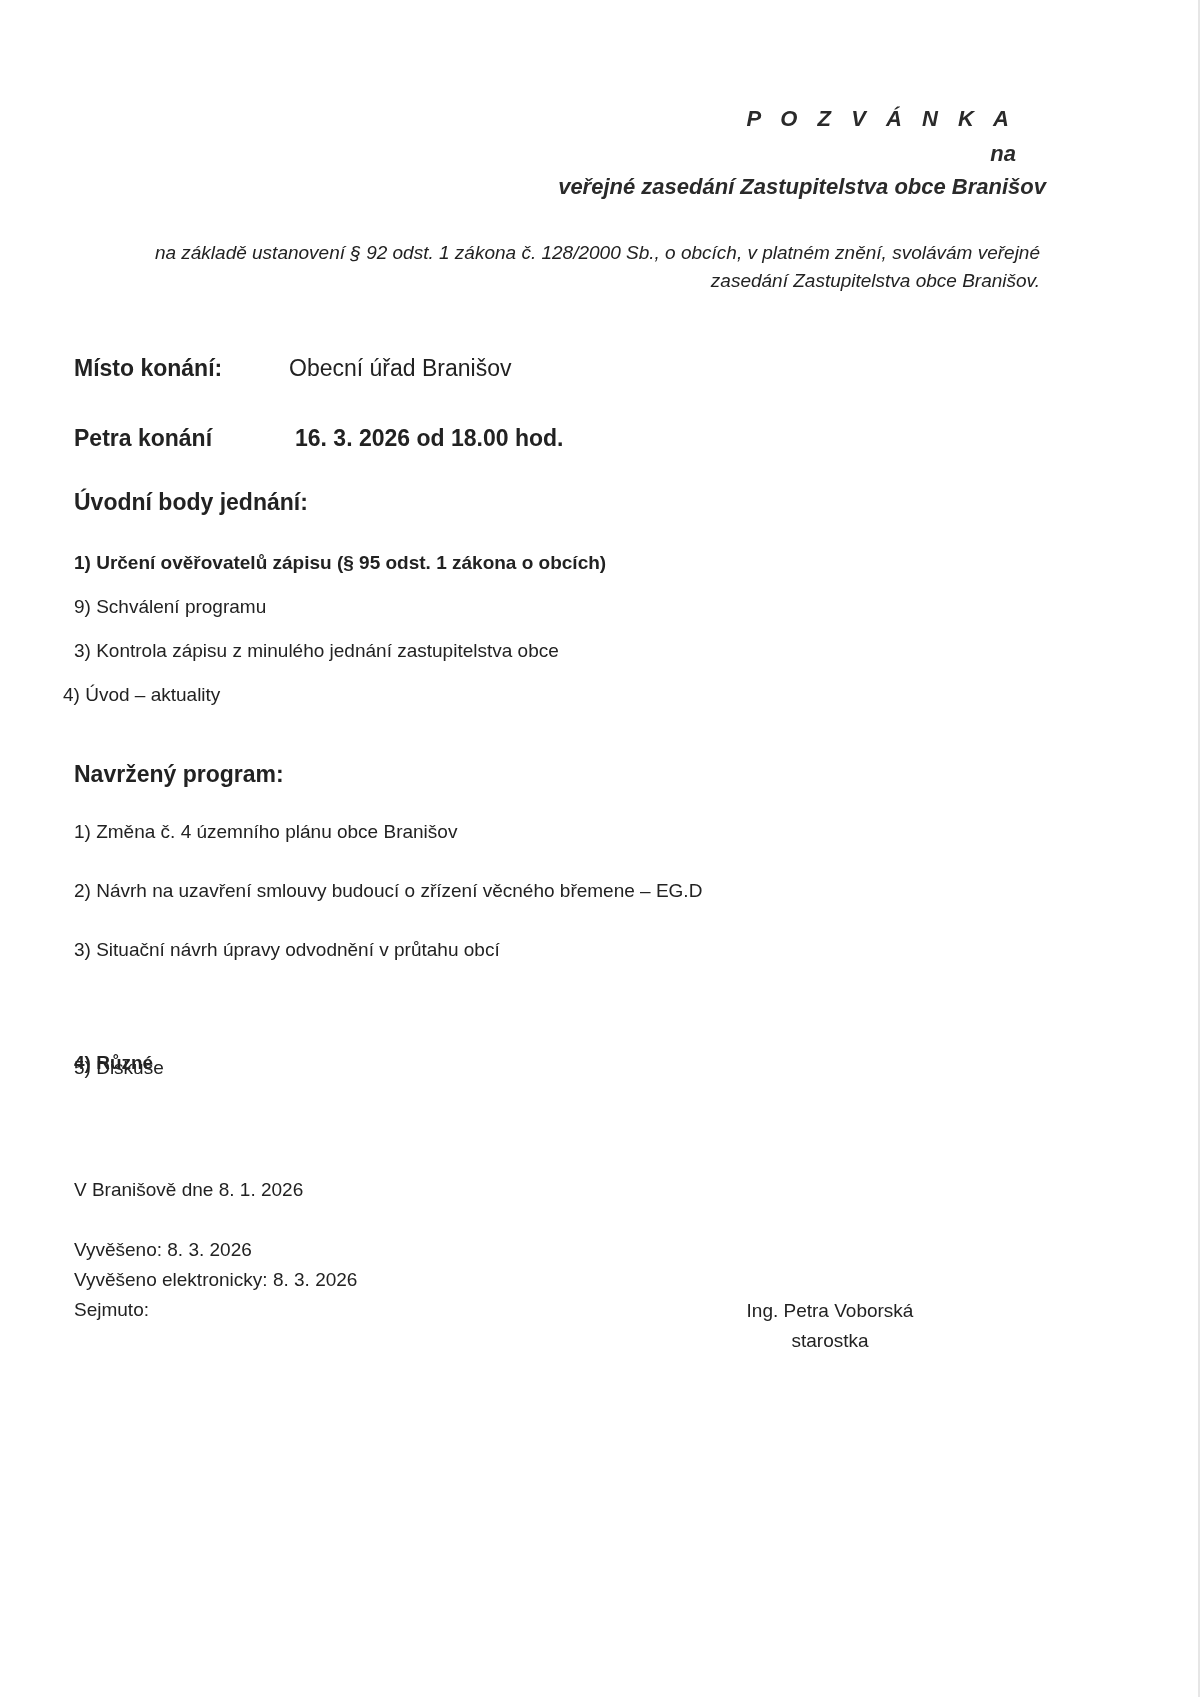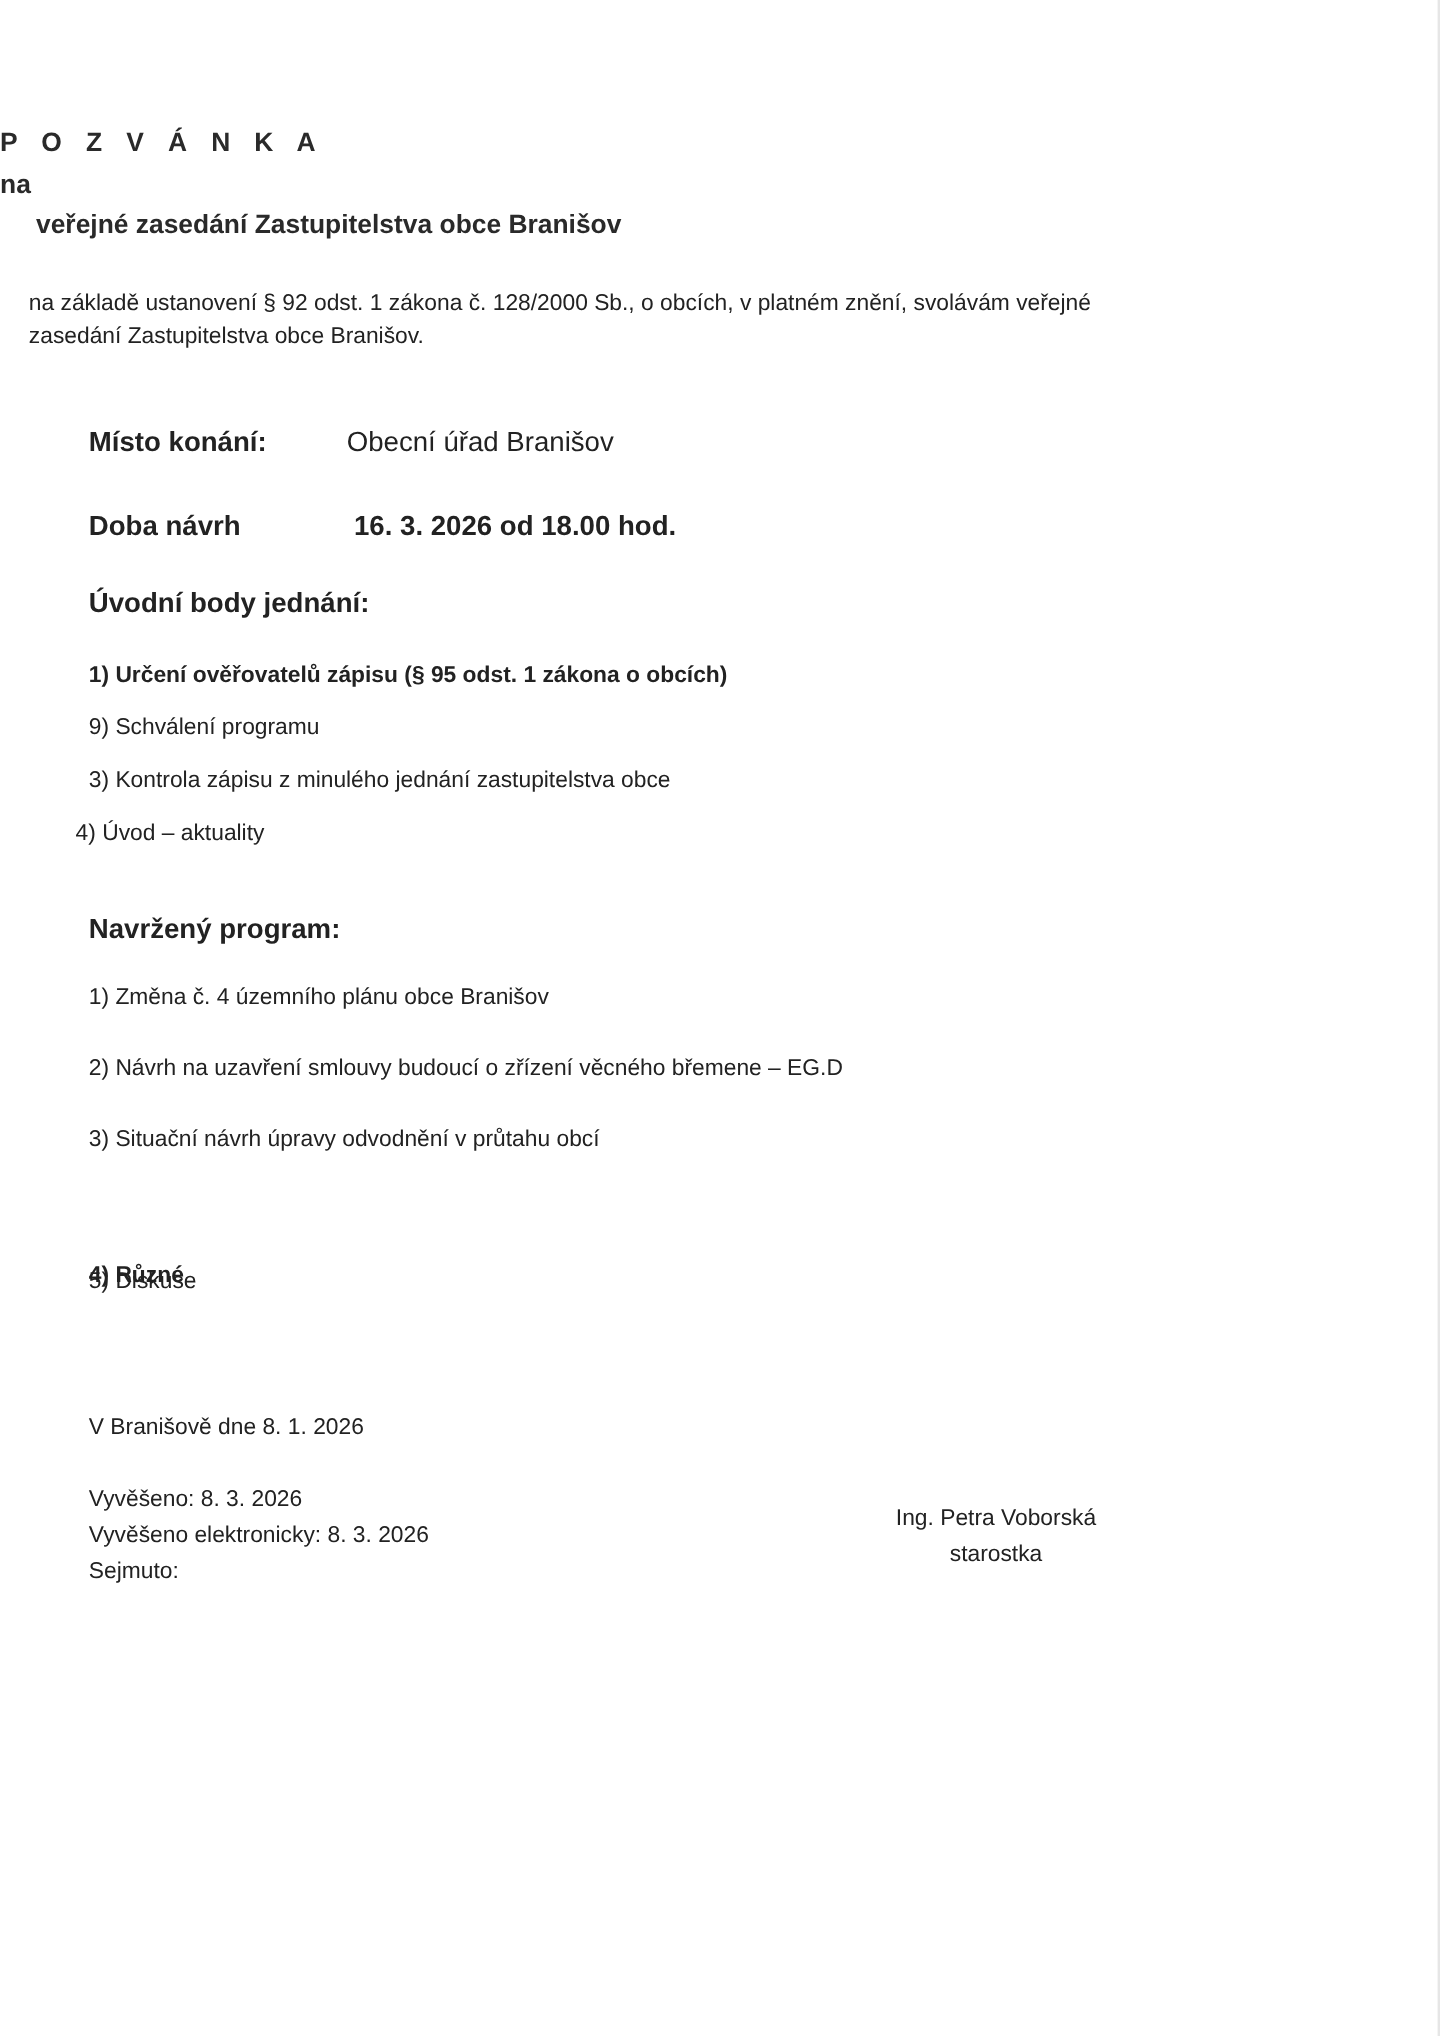--- a/index.html
+++ b/index.html
@@ -17,21 +17,21 @@
     }
     .page-edge {
       position: absolute;
       top: 0;
       right: 0;
       width: 2px;
       height: 1697px;
       background: #e6e6e6;
     }
     .abs { position: absolute; white-space: nowrap; }
-    .center { left: 0; width: 1016px; text-align: left; }
+    .center { left: 0; width: 1016px; text-align: right; font-style: italic; }
 
     .title {
       font-size: 22px;
       font-weight: bold;
       letter-spacing: 7px;
       color: #2a2a2a;
     }
     .na {
       font-size: 22px;
       font-weight: bold;
@@ -93,21 +93,21 @@
 <div class="abs center subtitle" style="top:174px;padding-left:30px;">veřejné zasedání Zastupitelstva obce Branišov</div>
 
 <div class="abs center intro" style="top:239px;margin-left:24px;">
   <div>na základě ustanovení § 92 odst. 1 zákona č. 128/2000 Sb., o obcích, v platném znění, svolávám veřejné</div>
   <div>zasedání Zastupitelstva obce Branišov.</div>
 </div>
 
 <div class="abs label-bold" style="left:74px; top:355px;">Místo konání:</div>
 <div class="abs value-normal" style="left:289px; top:355px;">Obecní úřad Branišov</div>
 
-<div class="abs label-bold" style="left:74px; top:425px;">Doba návrh</div>
+<div class="abs label-bold" style="left:74px; top:425px;">Petra konání</div>
 <div class="abs value-bold" style="left:295px; top:425px;">16. 3. 2026 od 18.00 hod.</div>
 
 <div class="abs section-heading" style="left:74px; top:489px;">Úvodní body jednání:</div>
 
 <div class="abs item" style="left:74px; top:552px;font-weight:bold;">1) Určení ověřovatelů zápisu (§ 95 odst. 1 zákona o obcích)</div>
 <div class="abs item" style="left:74px; top:596px;">9) Schválení programu</div>
 <div class="abs item" style="left:74px; top:640px;">3) Kontrola zápisu z minulého jednání zastupitelstva obce</div>
 <div class="abs item" style="left:63px; top:684px;">4) Úvod – aktuality</div>
 
 <div class="abs section-heading" style="left:74px; top:761px;">Navržený program:</div>
@@ -119,16 +119,16 @@
 <div class="abs item" style="left:74px; top:1057px;">5) Diskuse</div>
 
 <div class="abs footer-text" style="left:74px; top:1175px;">V Branišově dne 8. 1. 2026</div>
 
 <div class="abs footer-text" style="left:74px; top:1235px;">
   <div>Vyvěšeno: 8. 3. 2026</div>
   <div>Vyvěšeno elektronicky: 8. 3. 2026</div>
   <div>Sejmuto:</div>
 </div>
 
-<div class="abs signature" style="left:710px; top:1251px;">
+<div class="abs signature" style="left:710px; top:1296px;">
   <div>Ing. Petra Voborská</div>
   <div>starostka</div>
 </div>
 
 </body></html>

